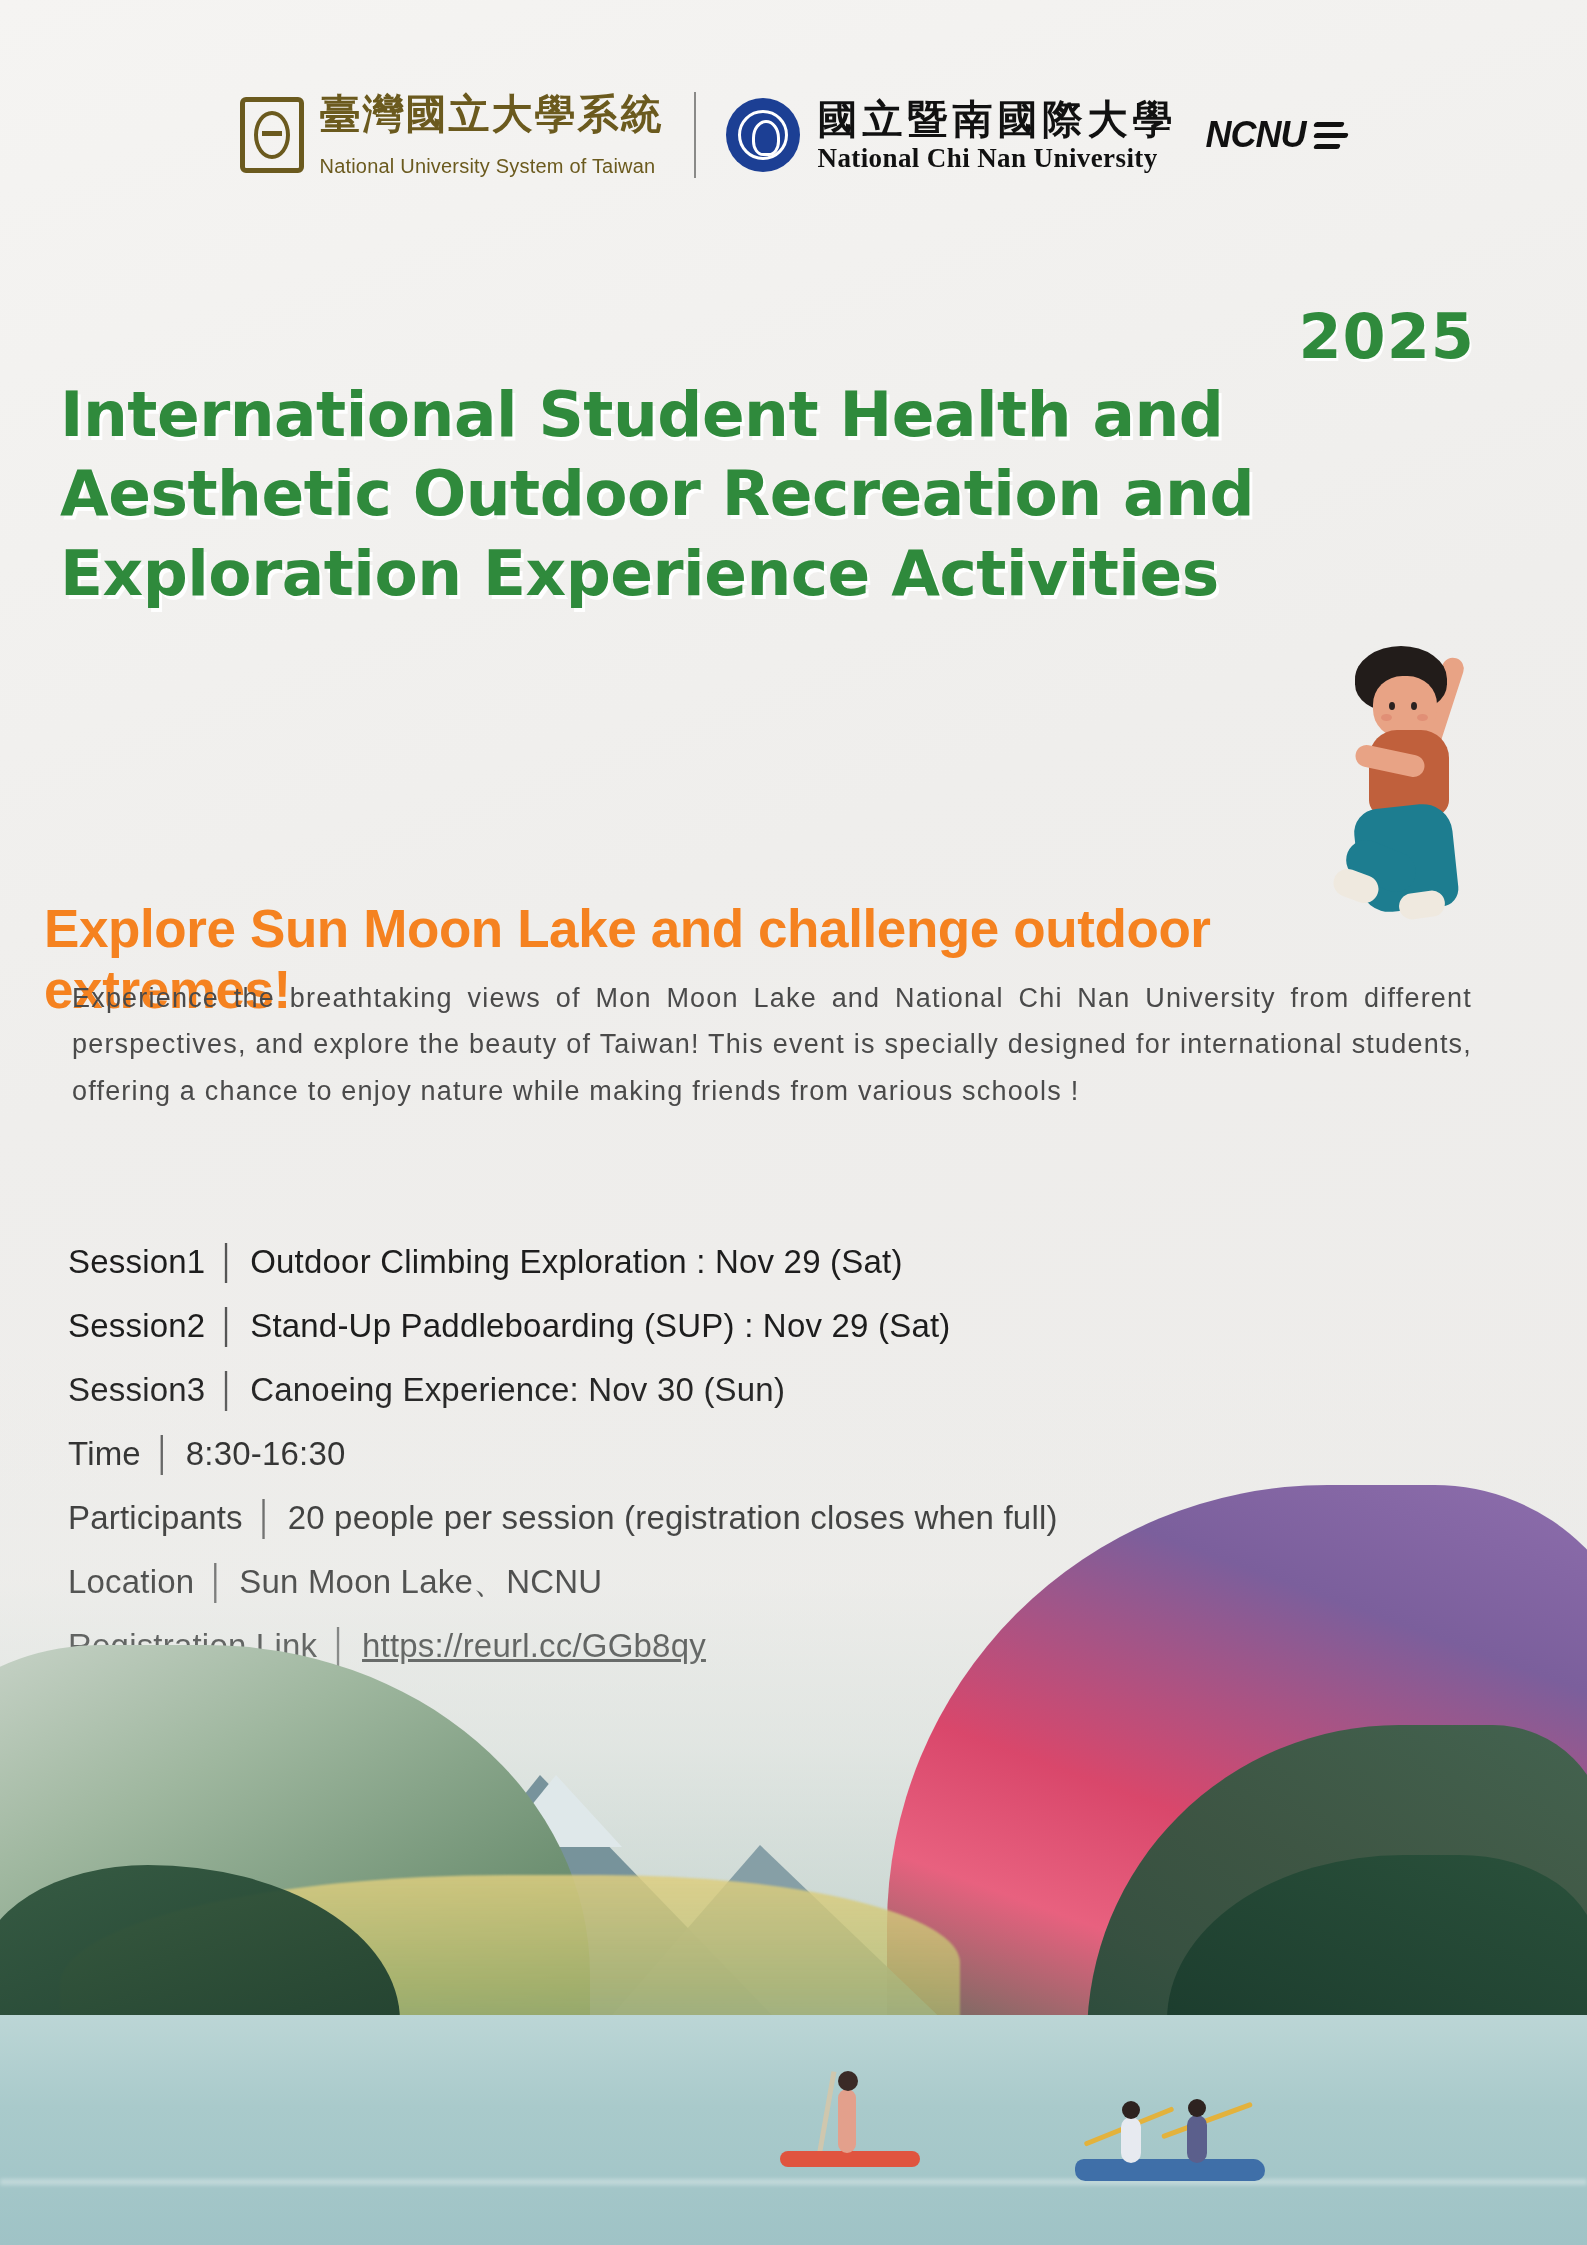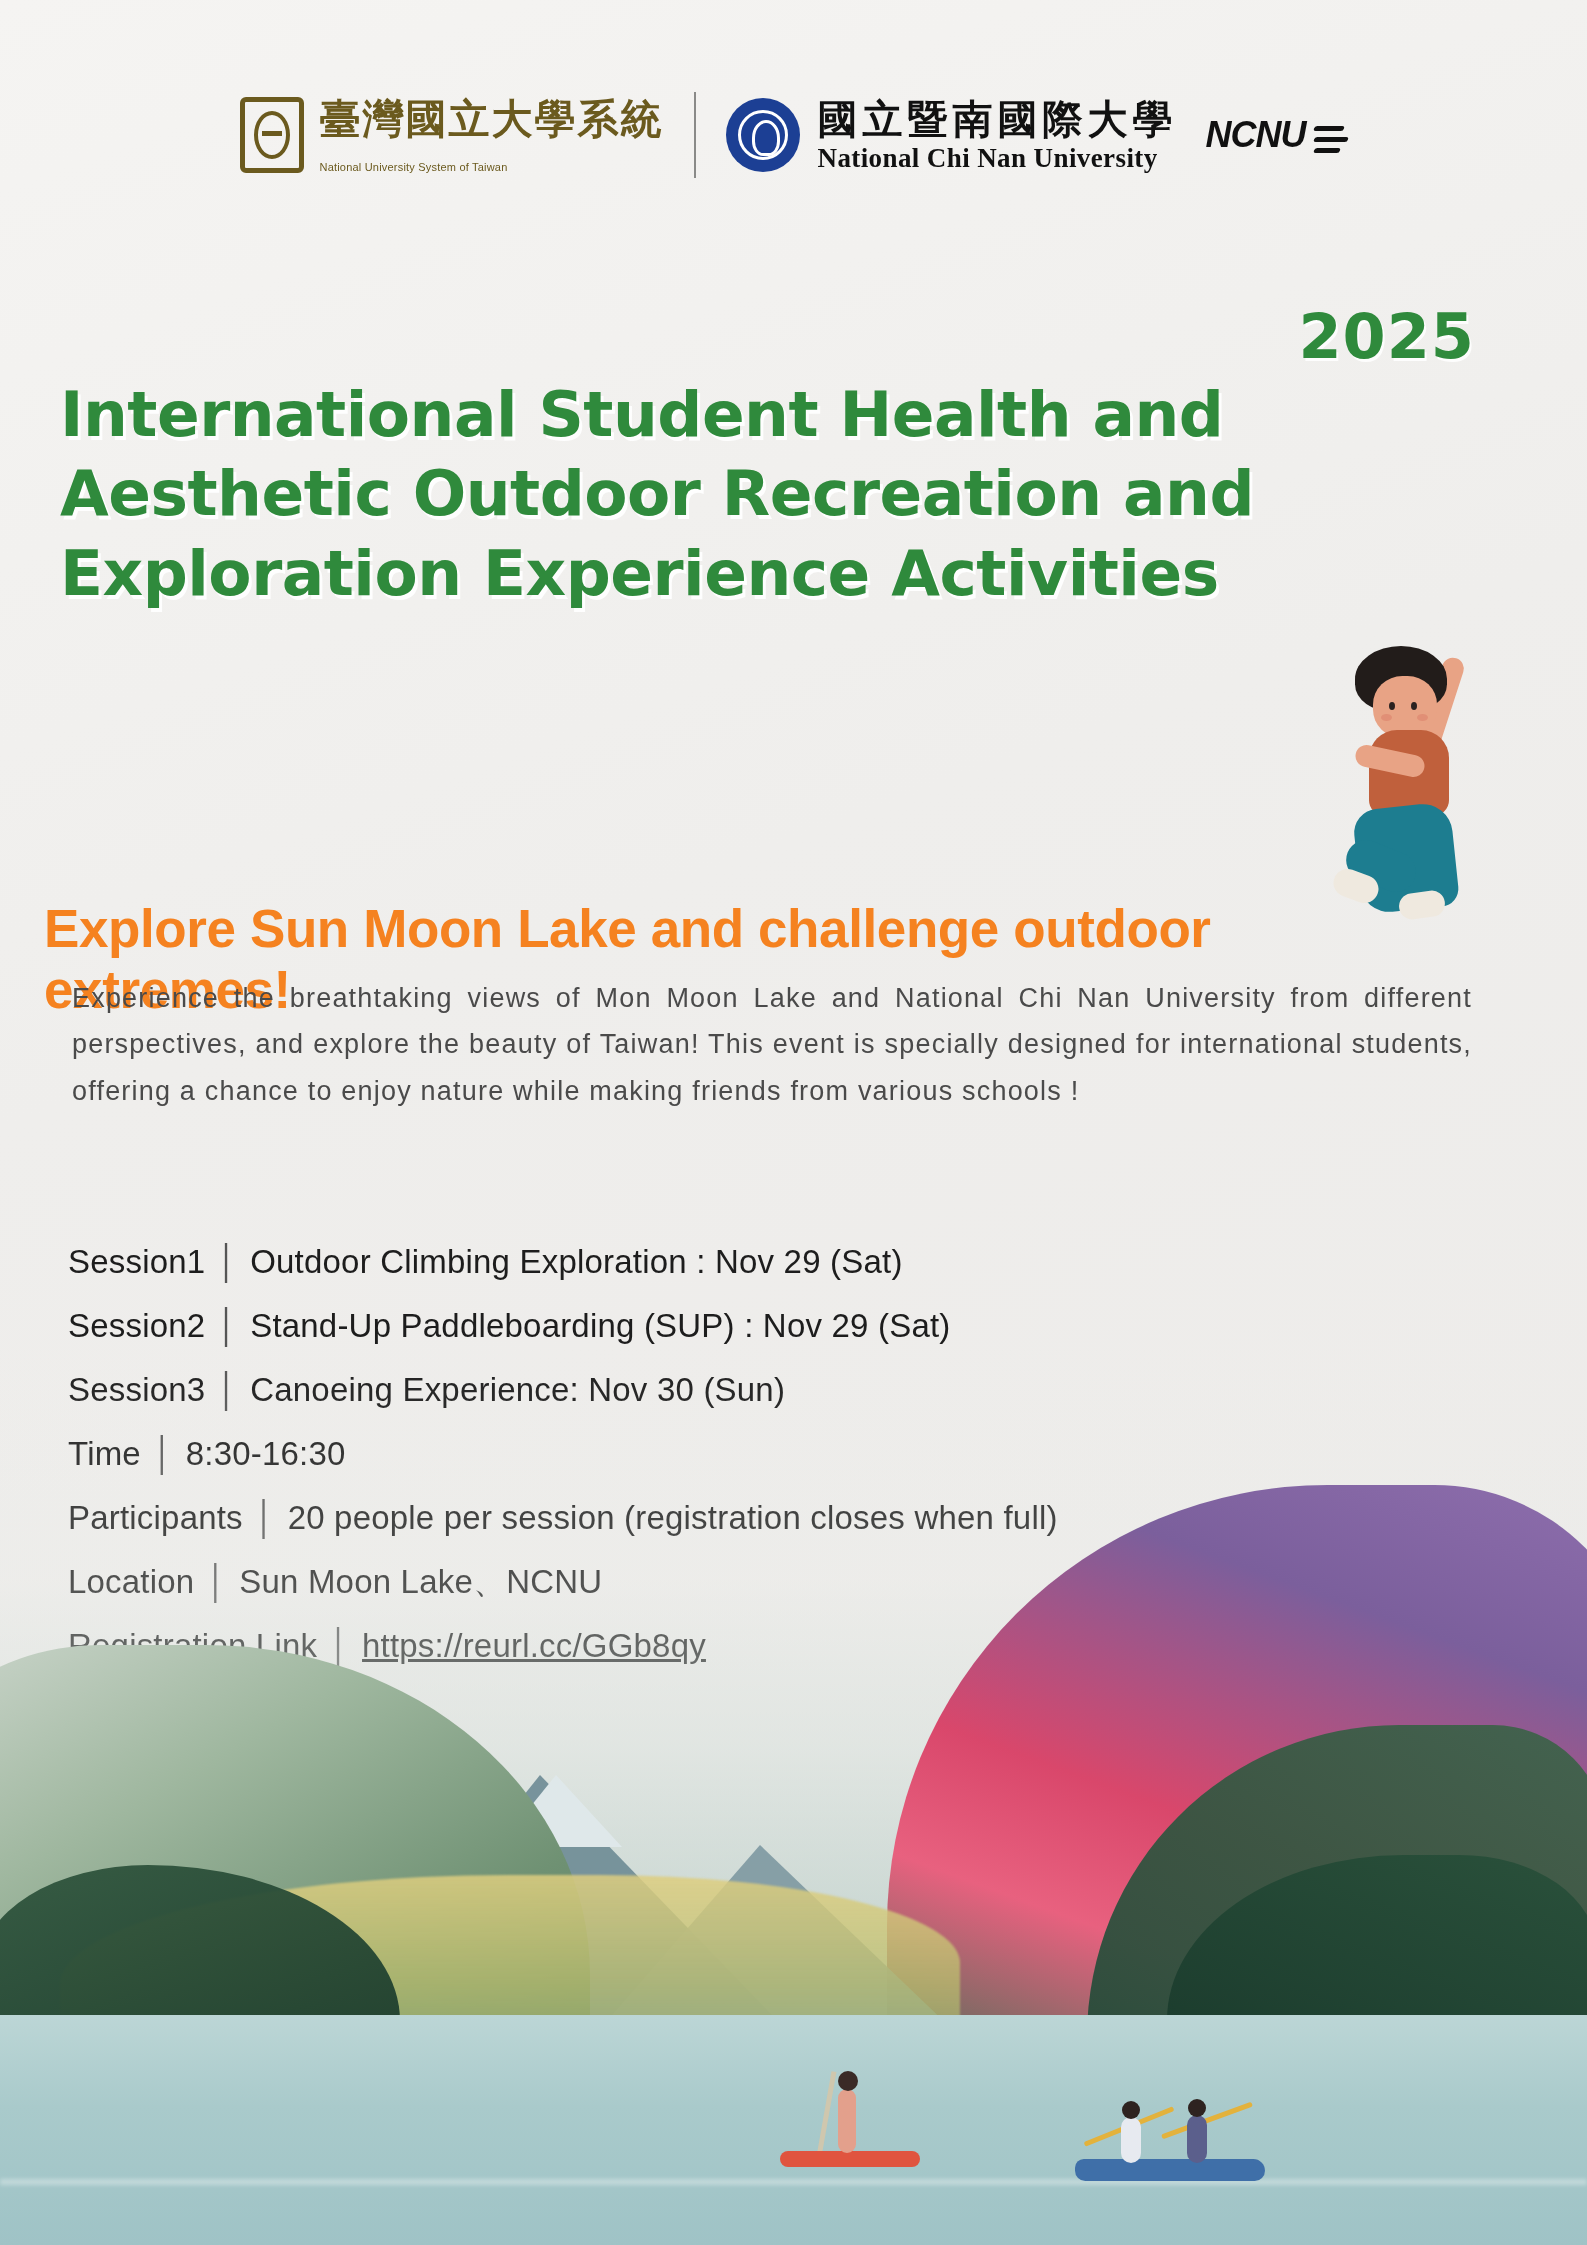--- a/index.html
+++ b/index.html
@@ -66,21 +66,21 @@
   }
   .nust-text .cn {
     font-size: 41px;
     font-weight: bold;
     color: #6b5a1e;
     letter-spacing: 2px;
     line-height: 1.08;
     font-family: "DejaVu Sans", sans-serif;
   }
   .nust-text .en {
-    font-size: 11px;
+    font-size: 20px;
     color: #6b5a1e;
     letter-spacing: 0.2px;
     margin-top: 19px;
   }
   .divider {
     width: 2px;
     height: 86px;
     background: #8a8a88;
     margin: 0 30px;
   }
@@ -122,21 +122,21 @@
   .ncnu-text .en {
     font-size: 27px;
     font-weight: bold;
     color: #111;
     letter-spacing: 0.4px;
     font-family: "Liberation Serif", serif;
     margin-top: 2px;
   }
   .ncnu-abbr {
     display: flex;
-    align-items: flex-end;
+    align-items: center;
     gap: 8px;
     margin-left: 10px;
   }
   .ncnu-abbr .word {
     font-size: 36px;
     font-weight: bold;
     font-style: italic;
     color: #111;
     letter-spacing: -1px;
   }

